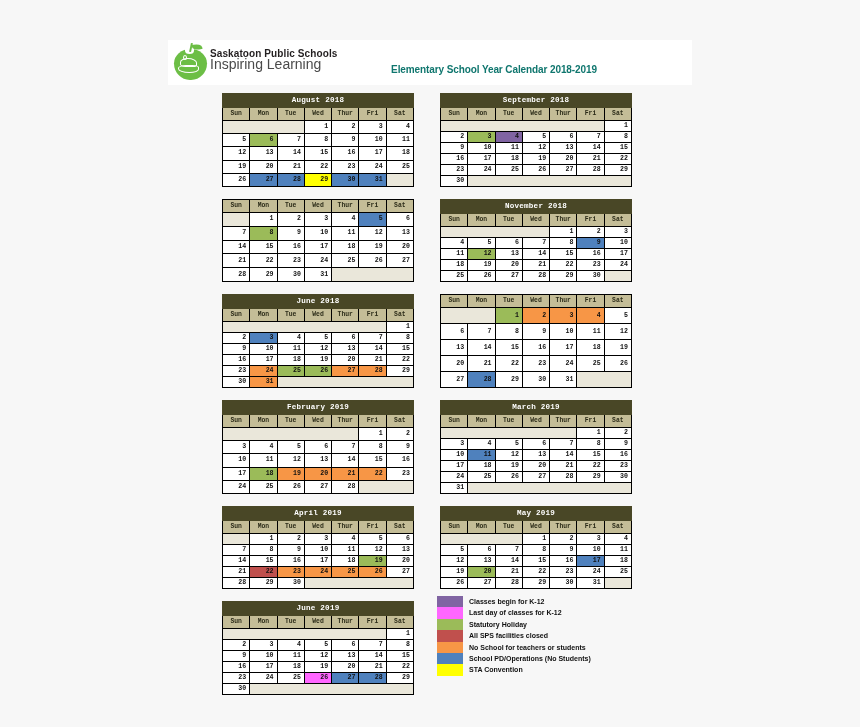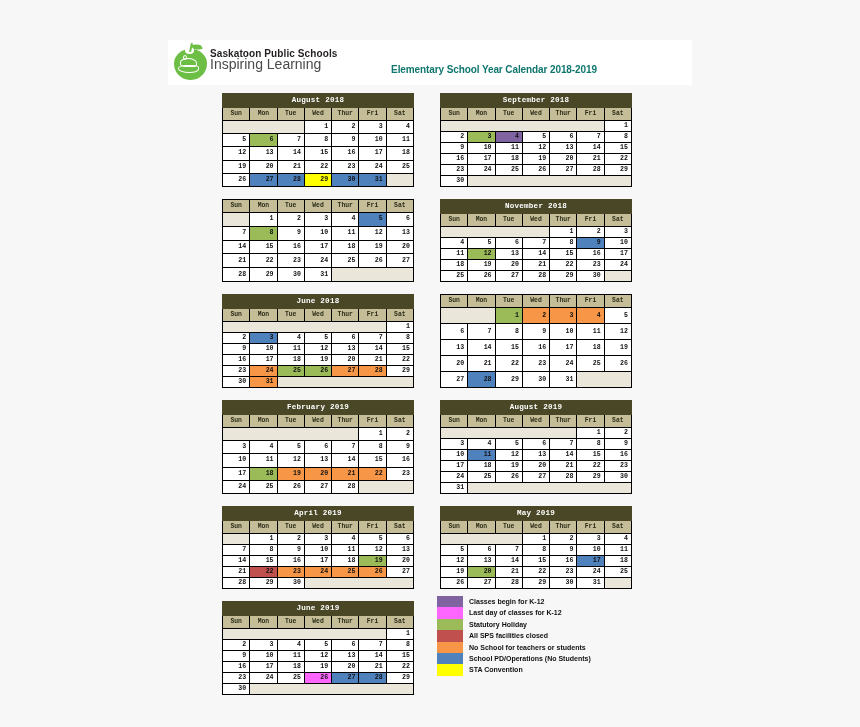--- a/index.html
+++ b/index.html
@@ -679,21 +679,21 @@
               <td class="">26</td>
               <td class="">27</td>
               <td class="">28</td>
               <td class="blank" colspan="2"></td>
             </tr>
           </tbody>
         </table>
         <table class="month right">
           <thead>
             <tr>
-              <th class="month-title" colspan="7">August 2019</th>
+              <th class="month-title" colspan="7">March 2019</th>
             </tr>
             <tr>
               <th class="dow">Sun</th>
               <th class="dow">Mon</th>
               <th class="dow">Tue</th>
               <th class="dow">Wed</th>
               <th class="dow">Thur</th>
               <th class="dow">Fri</th>
               <th class="dow">Sat</th>
             </tr>

